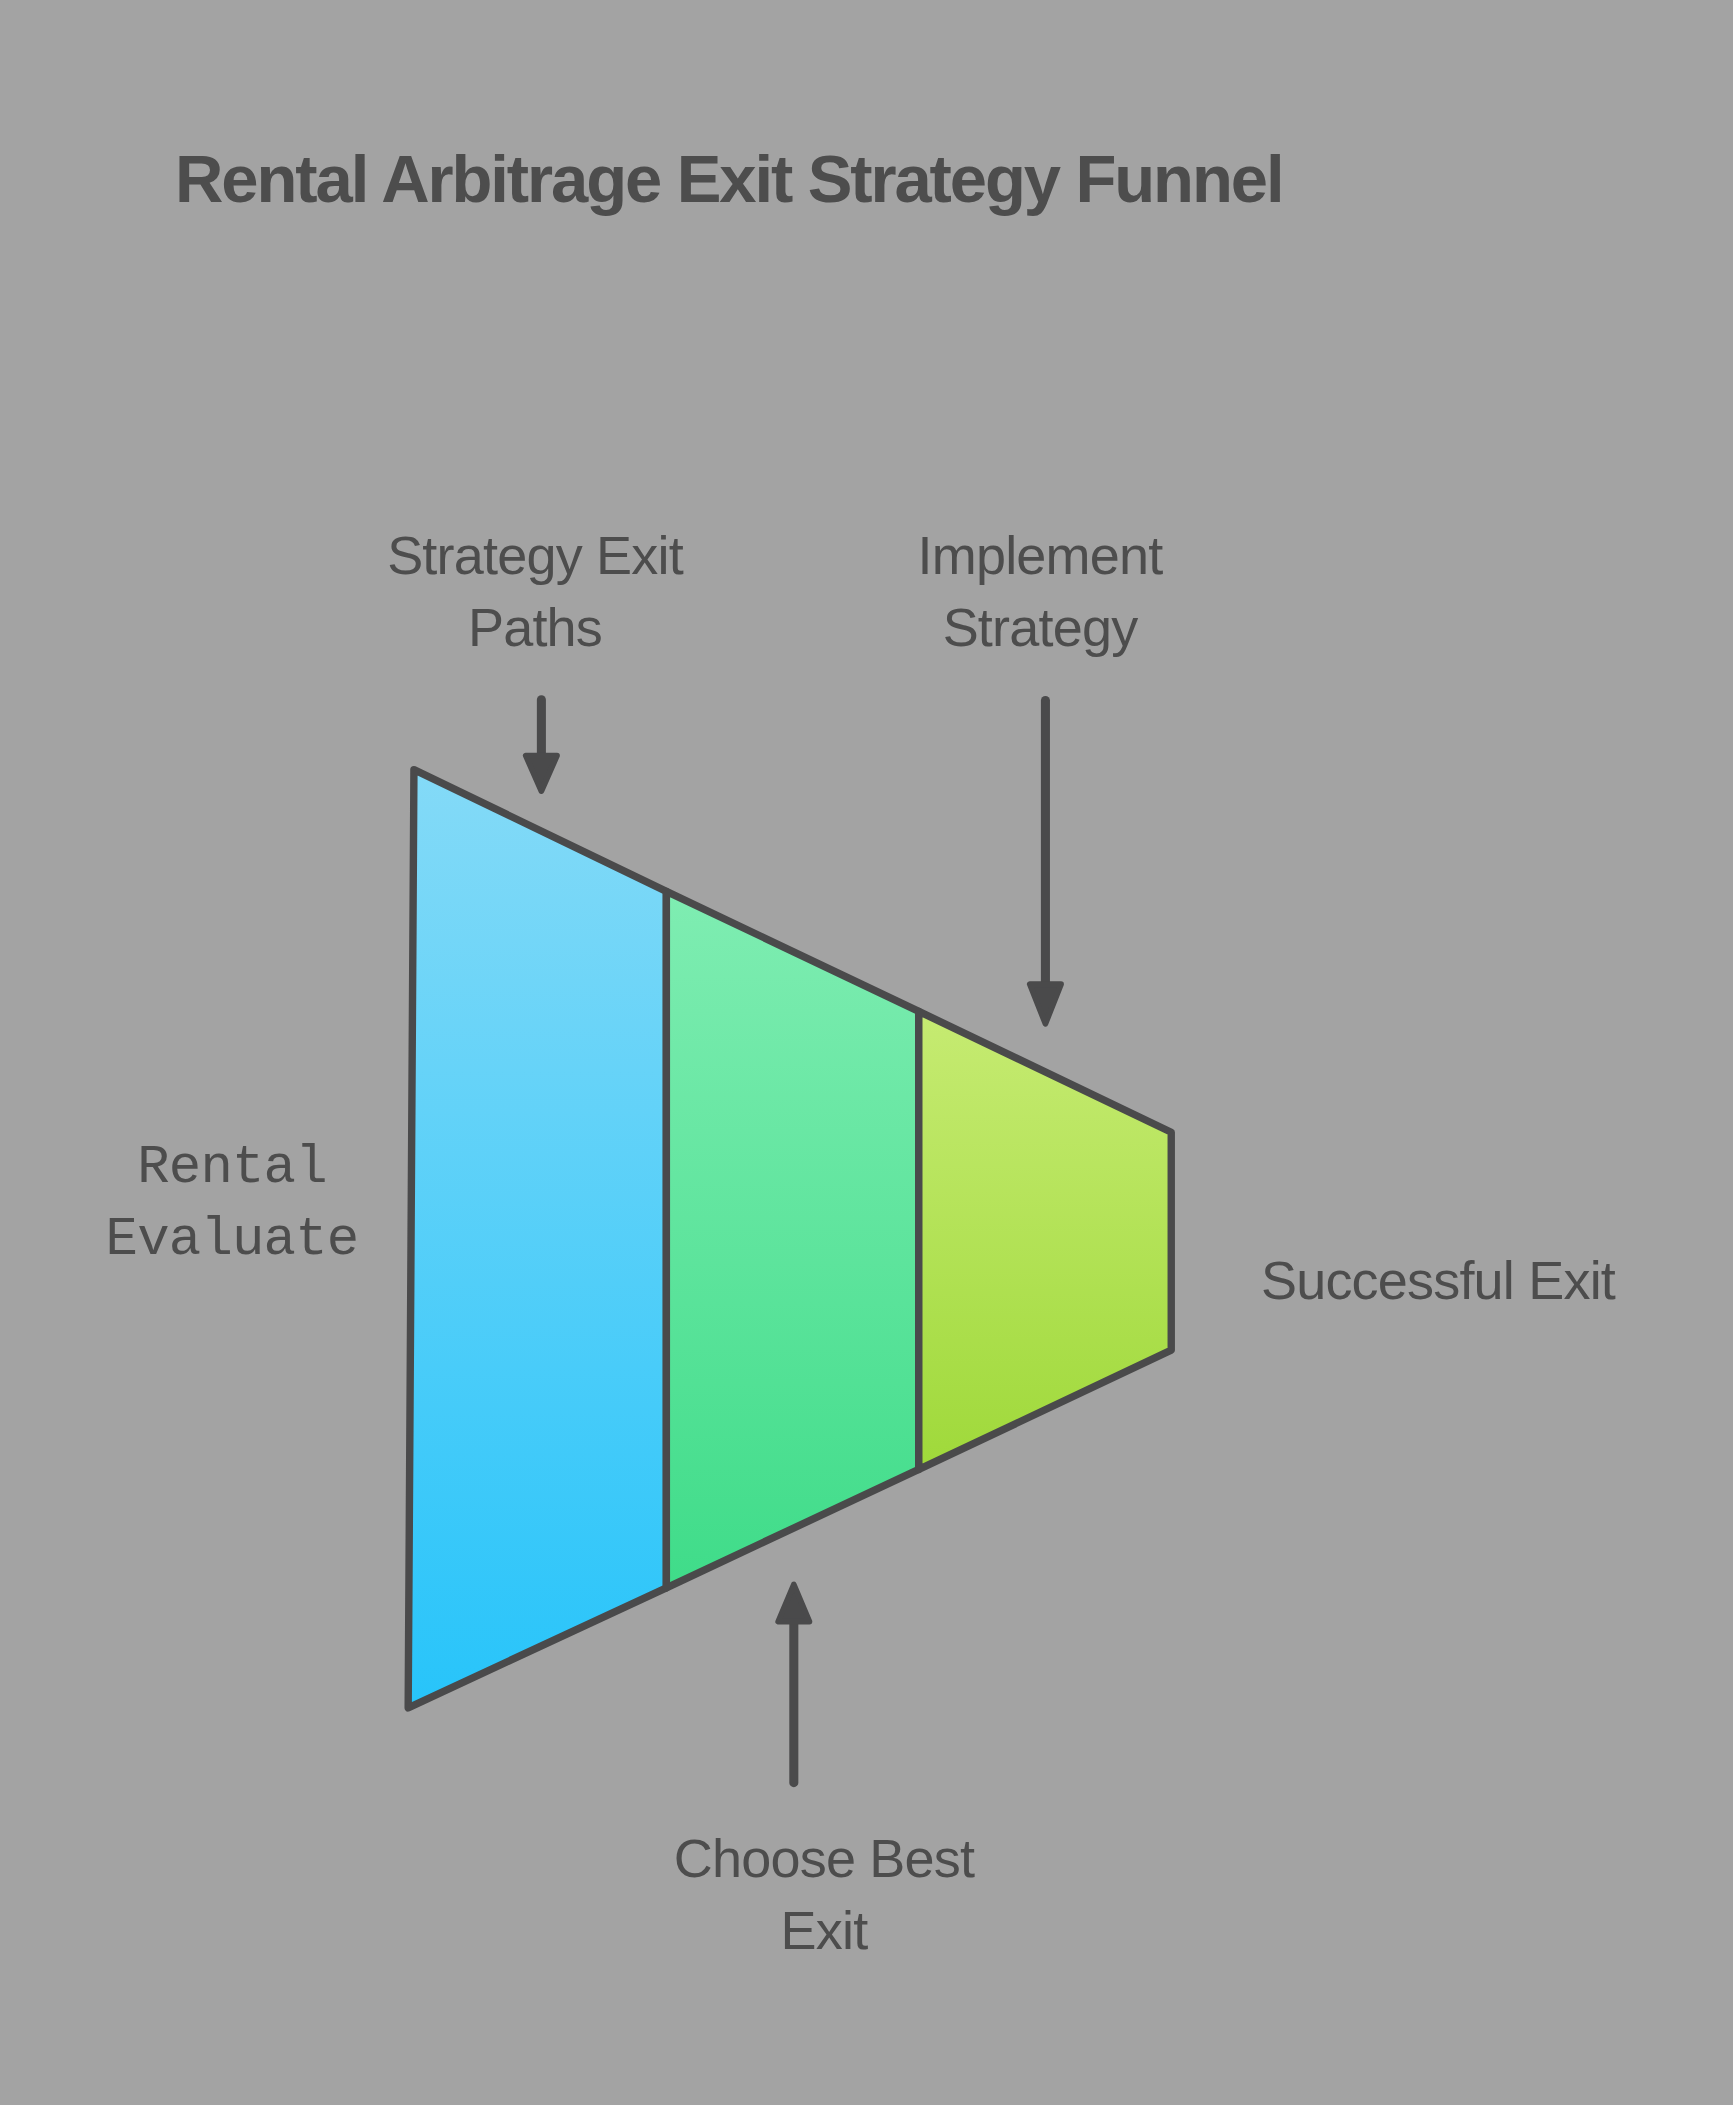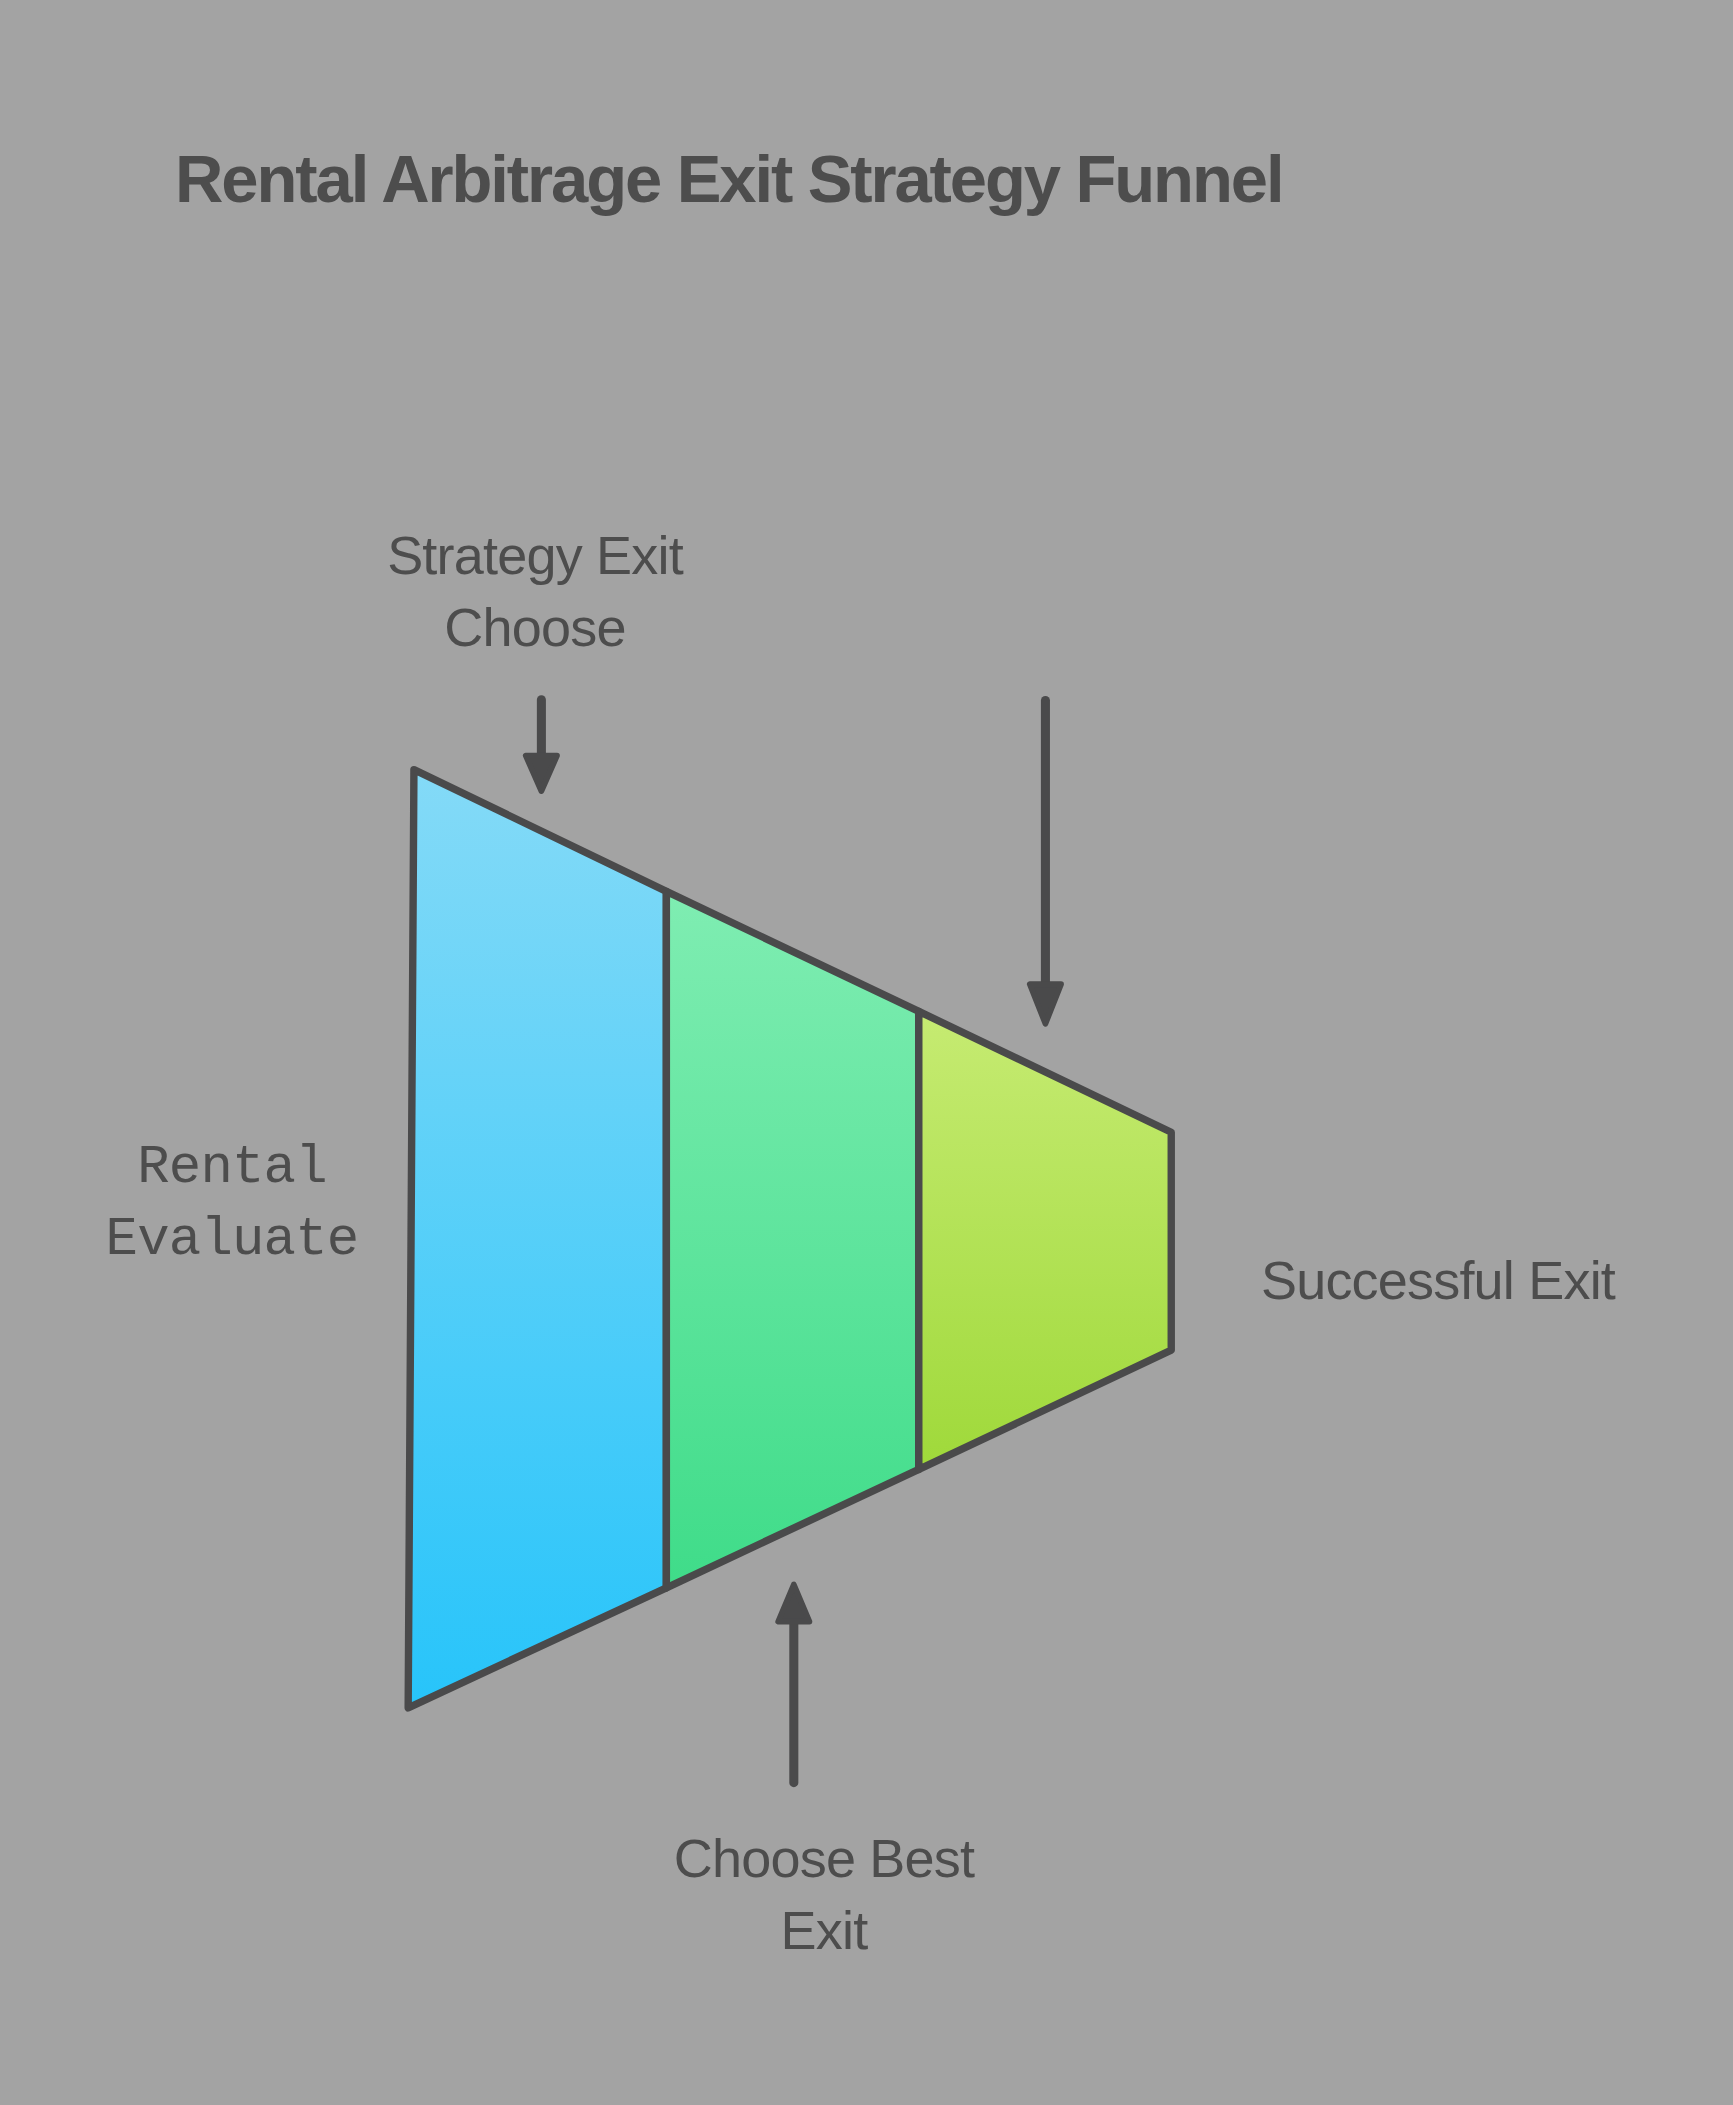--- a/index.html
+++ b/index.html
@@ -83,23 +83,27 @@
     </g>
 
     <g>
       <line x1="965" y1="2168" x2="965" y2="1970" stroke-width="11" stroke-linecap="round" stroke="#4A4A4B"></line>
       <polygon points="946,1972 984,1972 965,1927" stroke-width="7" stroke-linejoin="round" fill="#4A4A4B" stroke="#4A4A4B"></polygon>
     </g>
   </svg>
 
   <div class="label" style="left:535px; top:519px;">
     <div>Strategy Exit</div>
-    <div>Choose</div>
+    <div>Paths</div>
   </div>
 
+  <div class="label" style="left:1040px; top:519px;">
+    <div>Implement</div>
+    <div>Strategy</div>
+  </div>
 
   <div class="label" style="left:232px; top:1132px;font-family:Liberation Mono, monospace;">
     <div>Rental</div>
     <div>Evaluate</div>
   </div>
 
   <div class="label" style="left:1438px; top:1244px;">Successful Exit</div>
 
   <div class="label" style="left:824px; top:1822px;">
     <div>Choose Best</div>

